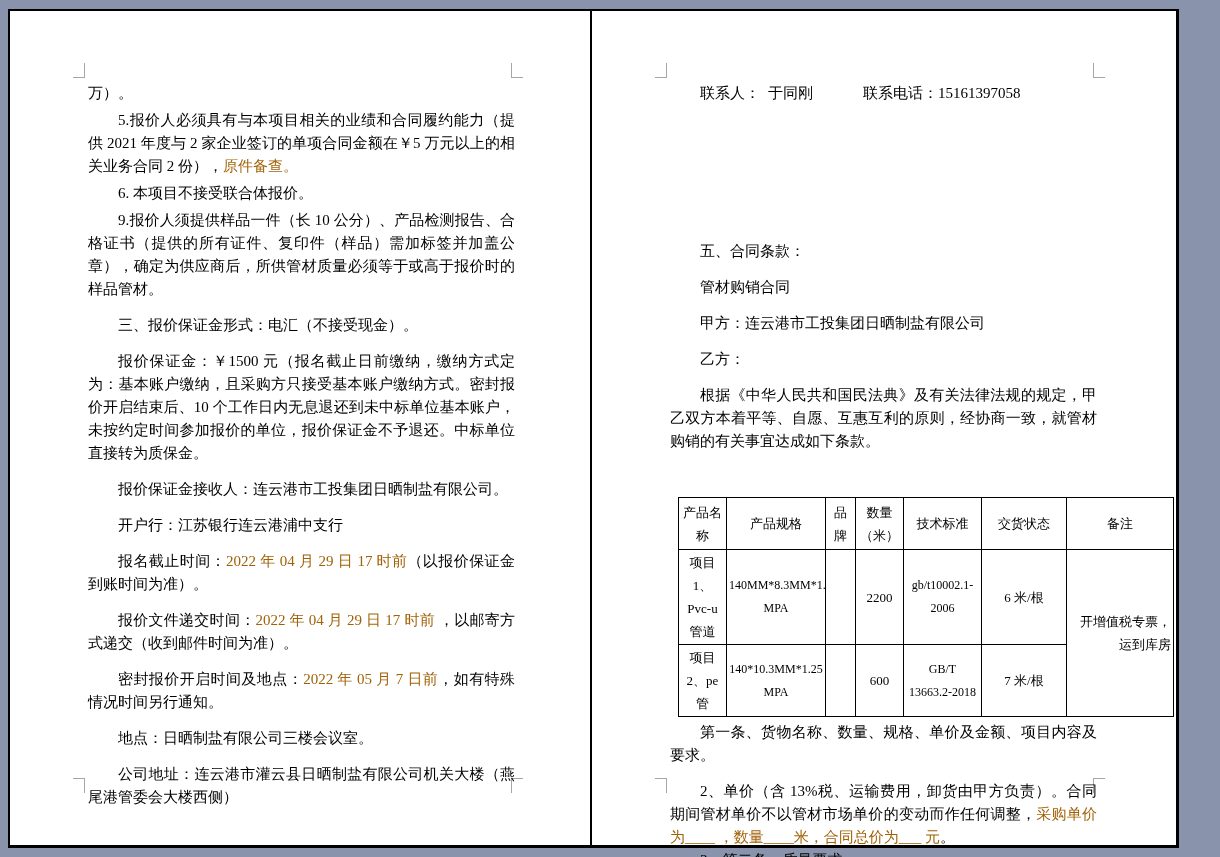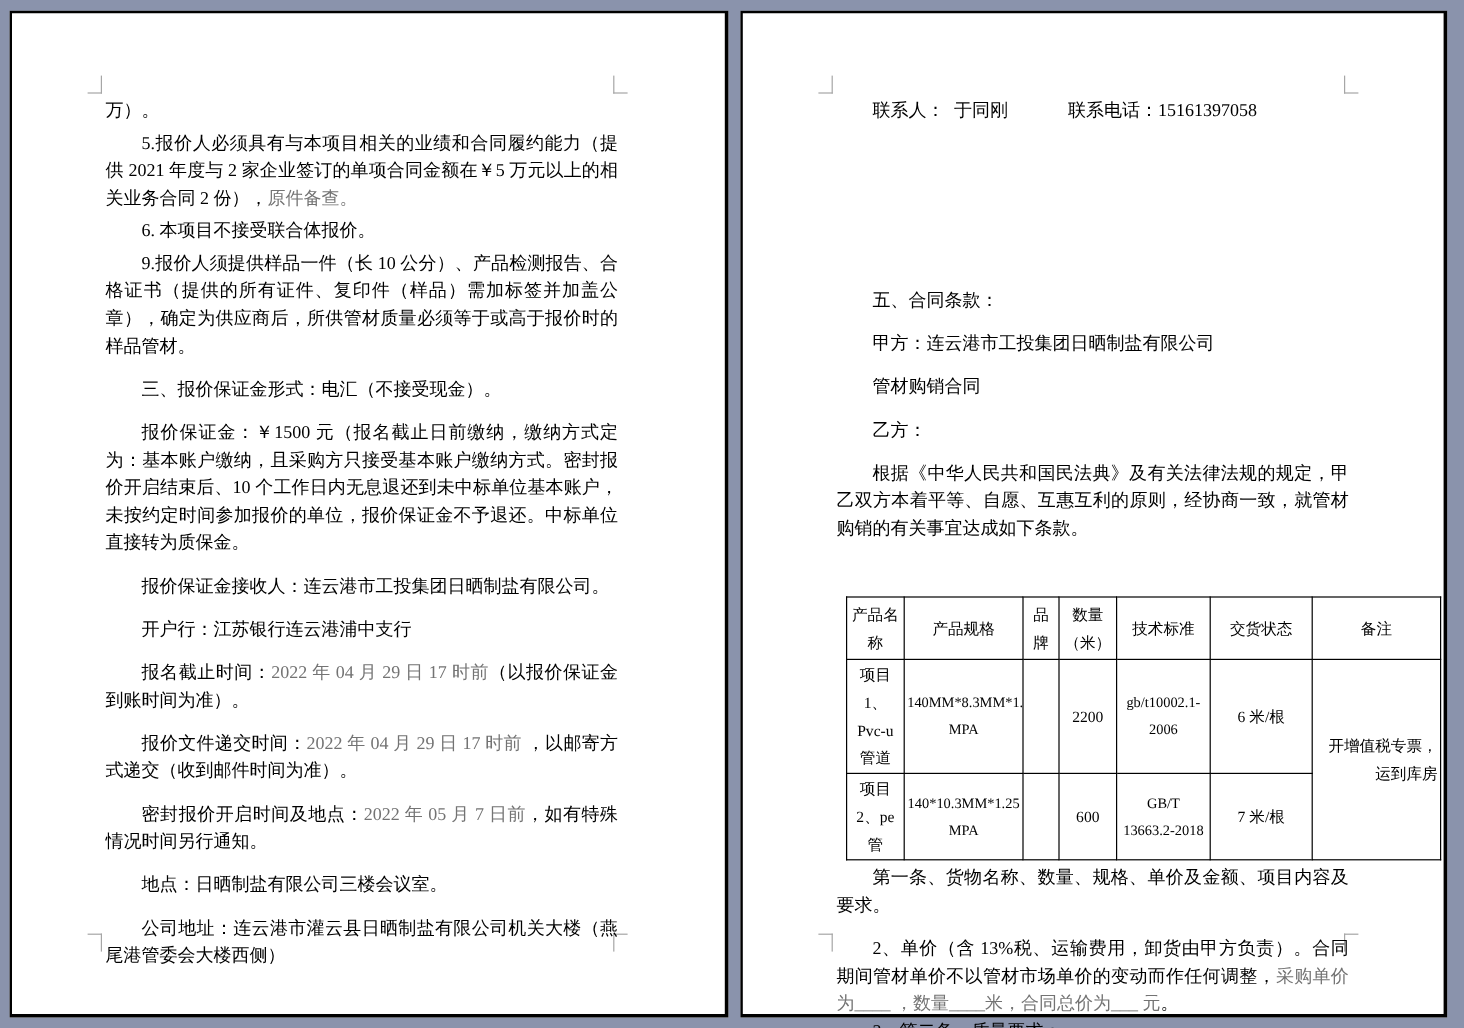--- a/index.html
+++ b/index.html
@@ -12,40 +12,40 @@
   }
   .canvas{position:relative;width:1220px;height:857px;}
   .page{
     position:absolute;top:9px;height:839px;
     background:#ffffff;
     border:2px solid #000;
     border-right-width:3px;border-bottom-width:3px;
     box-sizing:border-box;
   }
   #page-left{left:8px;width:599px;}
-  #page-right{left:617px;width:589px;}
+  #page-right{left:590px;width:589px;}
   
   .mk{position:absolute;width:12px;height:15px;box-sizing:border-box;}
   .mk.tl{left:63px;top:52px;border-right:1px solid #a6a6a6;border-bottom:1px solid #a6a6a6;}
   .mk.tr{left:501px;top:52px;border-left:1px solid #a6a6a6;border-bottom:1px solid #a6a6a6;}
   .mk.bl{left:63px;top:767px;border-right:1px solid #a6a6a6;border-top:1px solid #a6a6a6;}
   .mk.br{left:501px;top:767px;border-left:1px solid #a6a6a6;border-top:1px solid #a6a6a6;}
   .doc{
     position:absolute;left:0;top:0;right:0;
     padding:71px 89px 0 78px;
     font-size:15px;line-height:23px;
     text-align:justify;
   }
   #page-right .doc{padding-right:79px;}
   .doc p{margin:0;}
   .ind{text-indent:2em;}
   .g4{margin-top:4px !important;}
   .g13{margin-top:13px !important;}
   .g135{margin-top:135px !important;}
-  .red{color:#737373;}
+  .red{color:#a16207;}
   .contact-name{margin-right:50px;}
   .contact-label{margin-right:8px;}
   table.goods{
     border-collapse:collapse;
     table-layout:fixed;
     width:495px;
     margin-left:8px;
     margin-top:44px;
     font-size:13px;line-height:23px;
     text-align:center;
@@ -95,22 +95,22 @@
   </div>
 
   <div class="page" id="page-right">
     <div class="mk tl"></div>
     <div class="mk tr"></div>
     <div class="mk bl"></div>
     <div class="mk br"></div>
     <div class="doc">
       <p class="ind"><span class="contact-label">联系人：</span><span class="contact-name">于同刚</span><span>联系电话：</span><span>15161397058</span></p>
       <p class="ind g135">五、合同条款：</p>
+      <p class="ind g13">管材购销合同</p>
       <p class="ind g13">甲方：连云港市工投集团日晒制盐有限公司</p>
-      <p class="ind g13">管材购销合同</p>
       <p class="ind g13">乙方：</p>
       <p class="ind g13">根据《中华人民共和国民法典》及有关法律法规的规定，甲乙双方本着平等、自愿、互惠互利的原则，经协商一致，就管材购销的有关事宜达成如下条款。</p>
 
       <table class="goods">
         <colgroup>
           <col style="width:48px">
             <col style="width:99px">
             <col style="width:30px">
             <col style="width:48px">
             <col style="width:78px">

